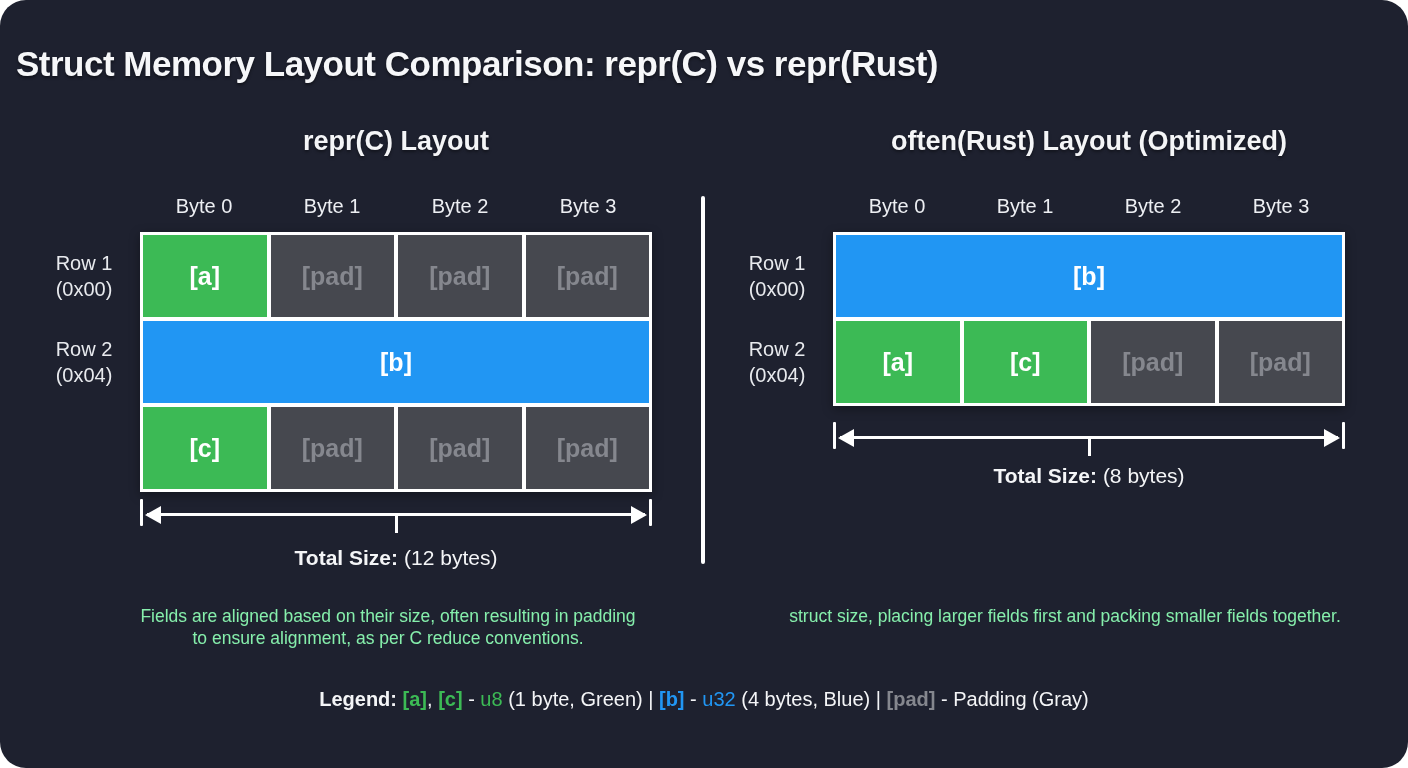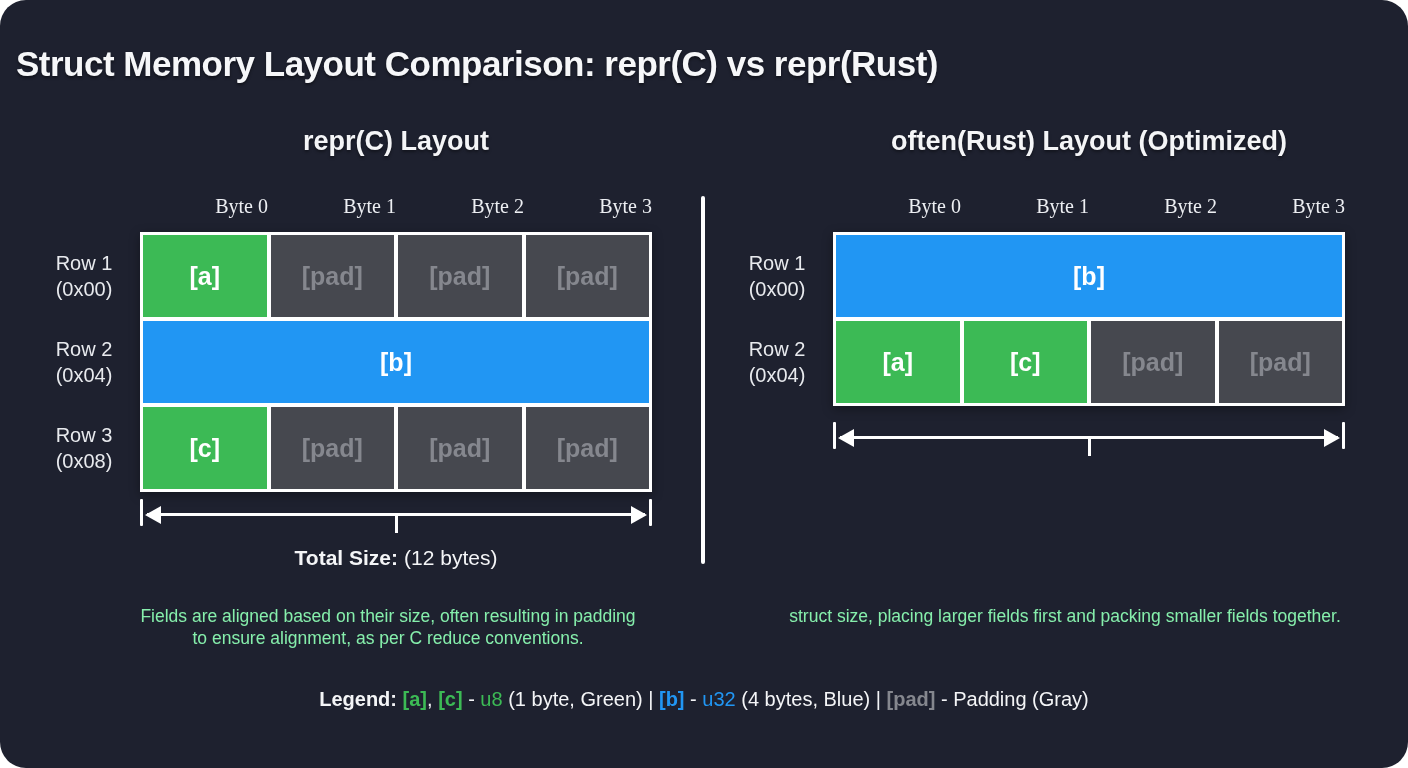--- a/index.html
+++ b/index.html
@@ -2,21 +2,21 @@
 <html><head>
 <meta charset="utf-8">
 <style>
   html,body{margin:0;padding:0;background:#ffffff;font-family:"Liberation Sans",sans-serif;}
   .screen{position:relative;width:1408px;height:768px;background:#1e212f;border-radius:26px;overflow:hidden;margin:0 auto;}
   .title{position:absolute;left:16px;top:44px;width:100%;font-size:35px;font-weight:700;
          letter-spacing:-0.5px;color:#f6f7f9;text-shadow:0 2px 3px rgba(0,0,0,.45);}
   .panel-header{position:absolute;width:512px;text-align:center;font-size:27px;font-weight:700;color:#f4f5f7;
          text-shadow:0 2px 3px rgba(0,0,0,.4);}
   .byte-row{position:absolute;width:512px;display:flex;}
-  .byte-row span{flex:1;text-align:right;font-size:20px;color:#edeff3;font-family:Liberation Serif, serif;}
+  .byte-row span{flex:1;text-align:center;font-size:20px;color:#edeff3;}
   .mem-grid{position:absolute;display:grid;grid-template-columns:repeat(4,1fr);grid-auto-rows:82px;
          gap:4px;padding:3px;background:#ffffff;width:512px;box-sizing:border-box;
          box-shadow:0 3px 10px rgba(0,0,0,.35);}
   .cell{display:flex;align-items:center;justify-content:center;font-weight:700;font-size:25px;color:#ffffff;}
   .cell.pad{color:#85878e;}
   .span4{grid-column:1/-1;}
   .row-label{position:absolute;width:96px;height:82px;display:flex;flex-direction:column;align-items:center;
          justify-content:center;font-size:20px;line-height:26px;color:#e8eaee;text-align:center;}
   .size-arrow{position:absolute;width:512px;height:40px;}
   .size-arrow .tick{position:absolute;top:1px;width:3px;height:27px;background:#fff;border-radius:1px;}
@@ -51,24 +51,20 @@
     <span>Byte 3</span>
   </div>
 
   <div class="row-label" style="left:36px;top:235px;">
     <div>Row 1</div>
     <div>(0x00)</div>
   </div>
   <div class="row-label" style="left:36px;top:321px;">
     <div>Row 2</div>
     <div>(0x04)</div>
-  </div>
-  <div class="row-label" style="left:36px;top:407px;">
-    <div>Row 3</div>
-    <div>(0x08)</div>
   </div>
 
   <div class="mem-grid" style="left:140px;top:232px;">
     <div class="cell" style="background-color: rgb(60, 186, 85);">[a]</div>
     <div class="cell pad" style="background-color: rgb(70, 72, 79);">[pad]</div>
     <div class="cell pad" style="background-color: rgb(70, 72, 79);">[pad]</div>
     <div class="cell pad" style="background-color: rgb(70, 72, 79);">[pad]</div>
     <div class="cell span4" style="background-color: rgb(33, 150, 243);">[b]</div>
     <div class="cell" style="background-color: rgb(60, 186, 85);">[c]</div>
     <div class="cell pad" style="background-color: rgb(70, 72, 79);">[pad]</div>
@@ -124,20 +120,23 @@
 
   <div class="size-arrow" style="left:833px;top:421px;">
     <div class="tick t-left"></div>
     <div class="tick t-right"></div>
     <div class="line"></div>
     <div class="head h-left"></div>
     <div class="head h-right"></div>
     <div class="center-tick"></div>
   </div>
 
+  <div class="total" style="left:833px;top:464px;">
+    <span class="lab">Total Size:</span><span class="val">(8 bytes)</span>
+  </div>
 
   <div class="desc" style="left:737px;top:606px;width:656px;">
     <div>struct size, placing larger fields first and packing smaller fields together.</div>
   </div>
 
   <div class="legend">
     <span class="b" style="color: rgb(244, 245, 247);">Legend: </span><span class="b" style="color: rgb(60, 186, 85);">[a]</span><span style="color: rgb(244, 245, 247);">, </span><span class="b" style="color: rgb(60, 186, 85);">[c]</span><span style="color: rgb(244, 245, 247);"> - </span><span style="color: rgb(60, 186, 85);">u8</span><span style="color: rgb(244, 245, 247);"> (1 byte, Green) | </span><span class="b" style="color: rgb(33, 150, 243);">[b]</span><span style="color: rgb(244, 245, 247);"> - </span><span style="color: rgb(33, 150, 243);">u32</span><span style="color: rgb(244, 245, 247);"> (4 bytes, Blue) | </span><span class="b" style="color: rgb(133, 135, 142);">[pad]</span><span style="color: rgb(244, 245, 247);"> - Padding (Gray)</span>
   </div>
 
 </div>

